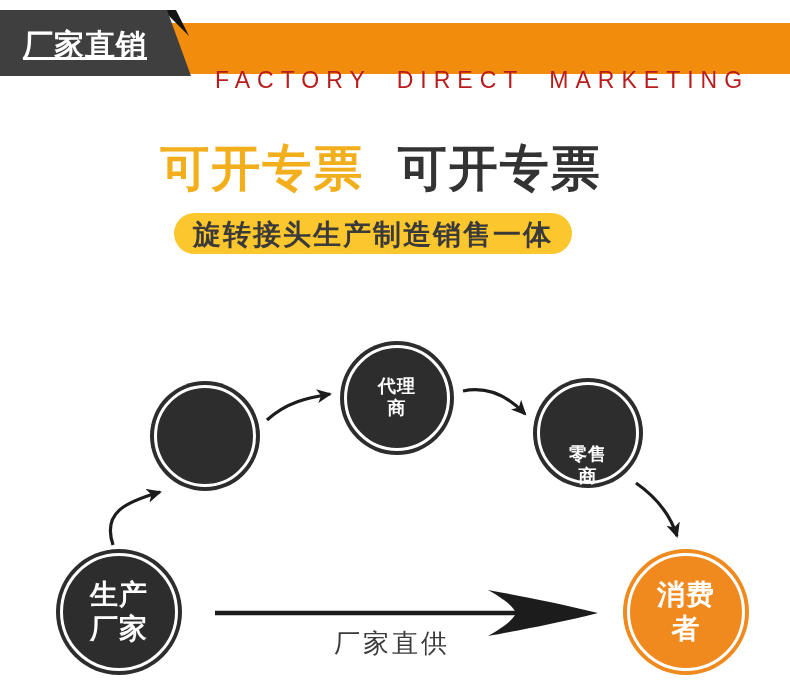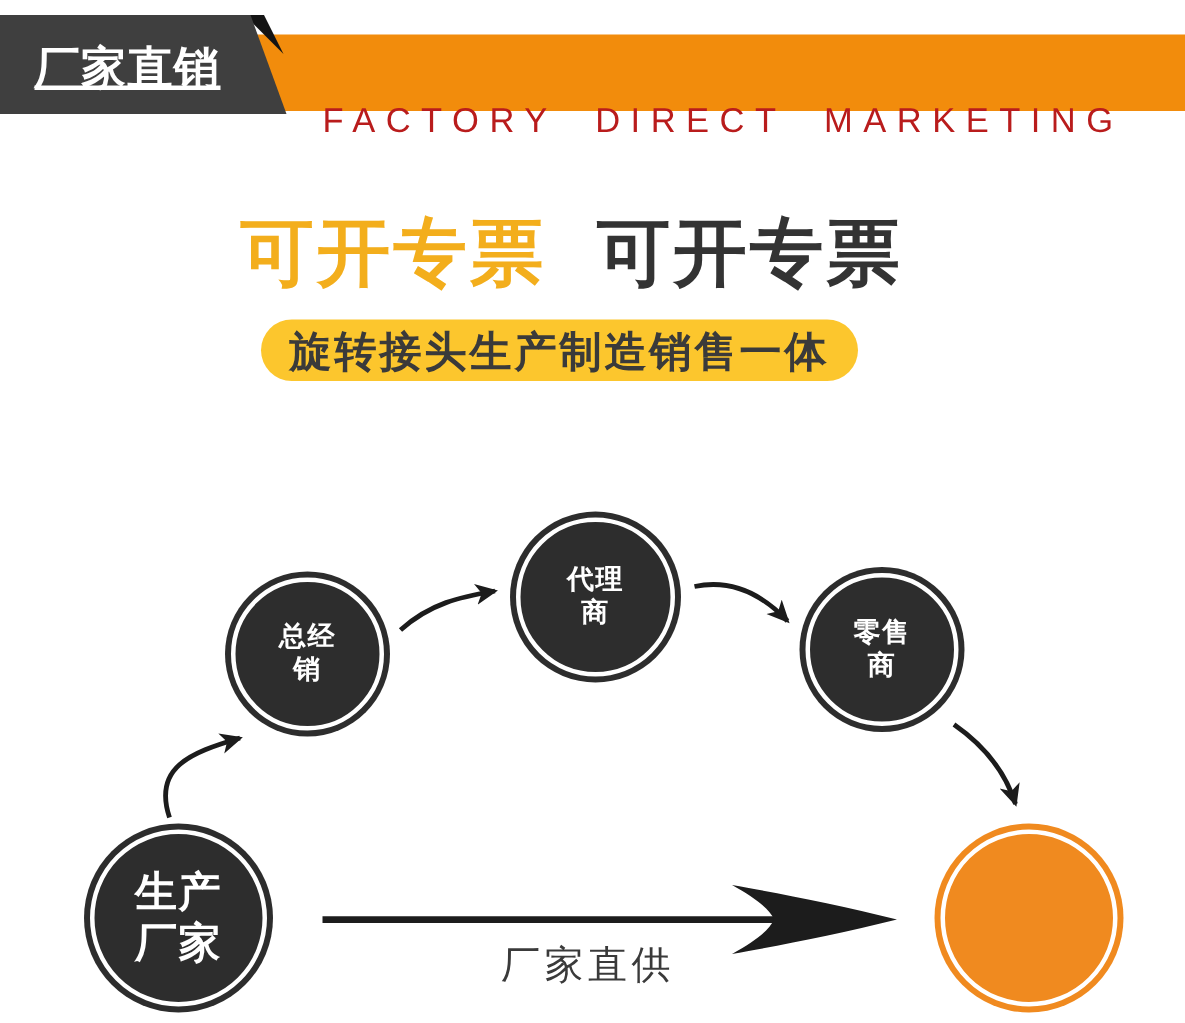--- a/index.html
+++ b/index.html
@@ -103,41 +103,41 @@
   <div class="node node-dark node-lg" style="left:56px; top:549px; width:126px; height:126px;">
     <span class="ring"></span>
     <span class="label">
       <span>生产</span>
       <span>厂家</span>
     </span>
   </div>
 
   <div class="node node-dark node-sm" style="left:150px; top:381px; width:110px; height:110px;">
     <span class="ring"></span>
-    <span class="label">
-      <span>总经</span>
-      <span>销</span>
-    </span>
   </div>
 
   <div class="node node-dark node-sm" style="left:340px; top:341px; width:114px; height:114px;">
     <span class="ring"></span>
     <span class="label">
       <span>代理</span>
       <span>商</span>
     </span>
   </div>
 
-  <div class="node node-dark node-sm" style="left:533px; top:378px; width:110px; height:110px;">
+  <div class="node node-dark node-sm" style="left:533px; top:378px; width:110px; height:110px;align-items:flex-end;">
     <span class="ring"></span>
     <span class="label">
       <span>零售</span>
       <span>商</span>
     </span>
   </div>
 
   <div class="node node-orange node-lg" style="left:623px; top:549px; width:126px; height:126px;">
     <span class="ring"></span>
+    <span class="label">
+      <span>消费</span>
+      <span>者</span>
+    </span>
   </div>
 
   <div class="direct-label">厂家直供</div>
 
 </div>
 
 </body></html>

